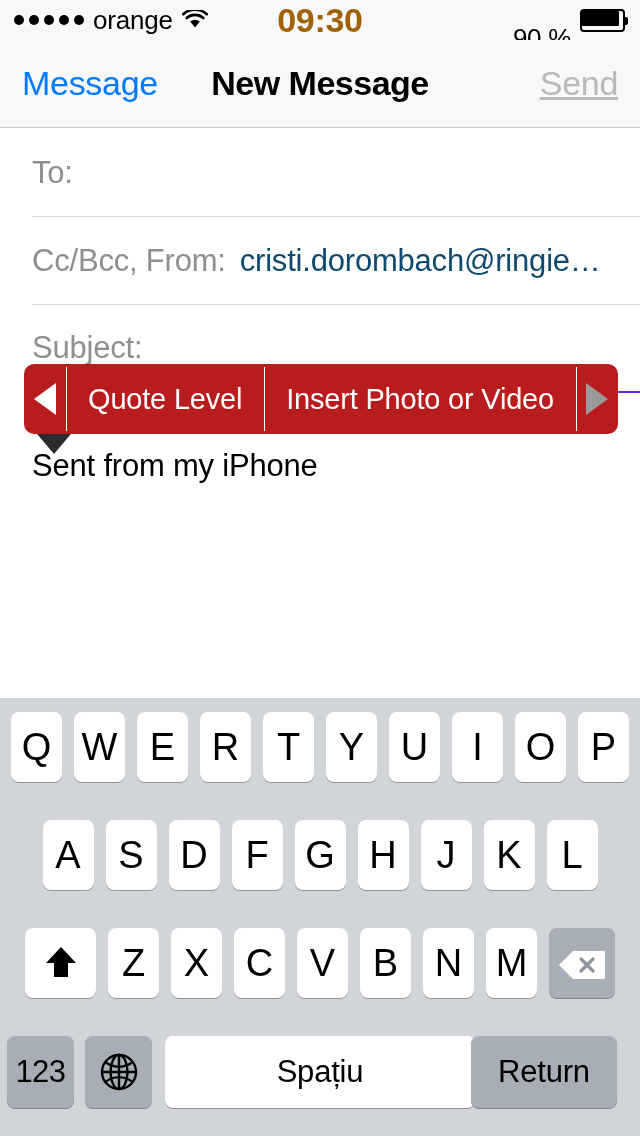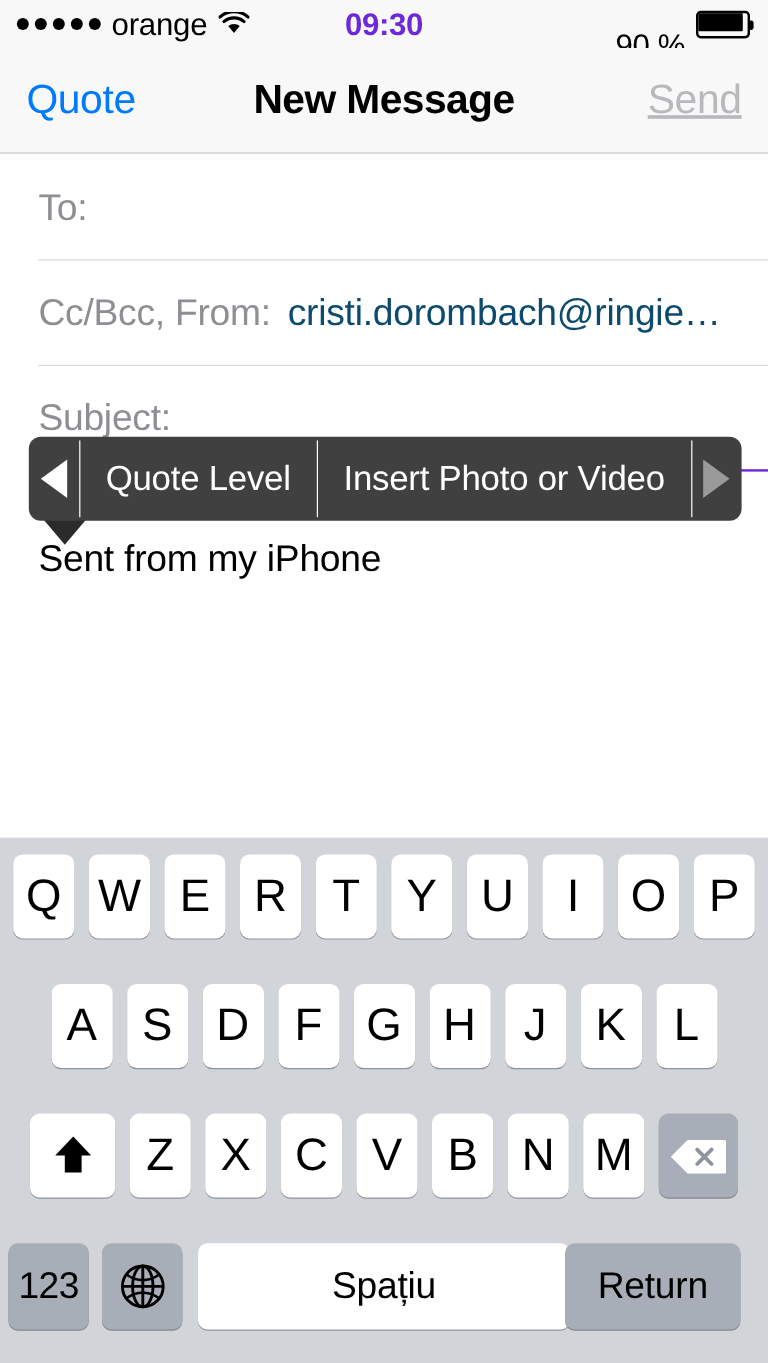--- a/index.html
+++ b/index.html
@@ -33,21 +33,21 @@
     border-radius: 50%; background: #000; 
   }
   #carrier-name {
     font-size: 26px; color: #000; letter-spacing: -0.2px;
     line-height: 26px;
   }
   .wifi-icon { width: 26px; height: 20px; position: relative; }
   #status-time {
     position: absolute; left: 0; right: 0; top: 0; height: 40px;
     display: flex; align-items: center; justify-content: center;
-    font-size: 26px; font-weight: bold; color: #6d28d9; letter-spacing: -0.3px;
+    font-size: 34px; font-weight: bold; color: #a16207; letter-spacing: -0.3px;
   }
   #status-right {
     position: absolute; right: 12px; top: 0; height: 40px;
     display: flex; align-items: center; gap: 9px;
   }
   #battery-percent { font-size: 26px; color: #000; letter-spacing: -0.3px; margin-top: 37px; }
   .battery-icon { position: relative; width: 48px; height: 23px; }
   .battery-body {
     position: absolute; left: 0; top: 0; width: 45px; height: 23px;
     border: 2px solid #000; border-radius: 4px;
@@ -243,21 +243,21 @@
       <span id="battery-percent">90 %</span>
       <span class="battery-icon">
         <span class="battery-body"></span>
         <span class="battery-fill" id="battery-fill" style="width: 36.9px;"></span>
         <span class="battery-cap"></span>
       </span>
     </div>
   </div>
 
   <div id="nav-bar">
-    <button id="nav-cancel" style="color: rgb(0, 122, 255);">Quote</button>
+    <button id="nav-cancel" style="color: rgb(0, 122, 255);">Message</button>
     <div id="nav-title">New Message</div>
     <button id="nav-send" style="color: rgb(184, 184, 189); text-decoration: underline;">Send</button>
   </div>
 
   <div id="compose">
     <div class="field" id="field-to">
       <span class="field-label">To:</span>
       <span class="field-value"></span>
     </div>
     <div class="field" id="field-ccbcc">
@@ -267,21 +267,21 @@
     <div class="field" id="field-subject">
       <span class="field-label">Subject:</span>
       <span class="field-value"></span>
     </div>
     <div id="body-area">
       <div id="body-text">Sent from my iPhone</div>
     </div>
   </div>
 
   <div id="edit-menu-tail" style="border-top-color: rgb(43, 43, 43);"></div>
-  <div id="edit-menu" style="background: #404040;">
+  <div id="edit-menu" style="background: #b91c1c;">
     <div class="menu-arrow">
       <span class="tri-left" style="border-right-color: rgb(255, 255, 255);"></span>
     </div>
     <div class="menu-item">Quote Level</div>
     <div class="menu-item">Insert Photo or Video</div>
     <div class="menu-arrow">
       <span class="tri-right" style="border-left-color: rgb(154, 154, 154);"></span>
     </div>
   </div>
 

